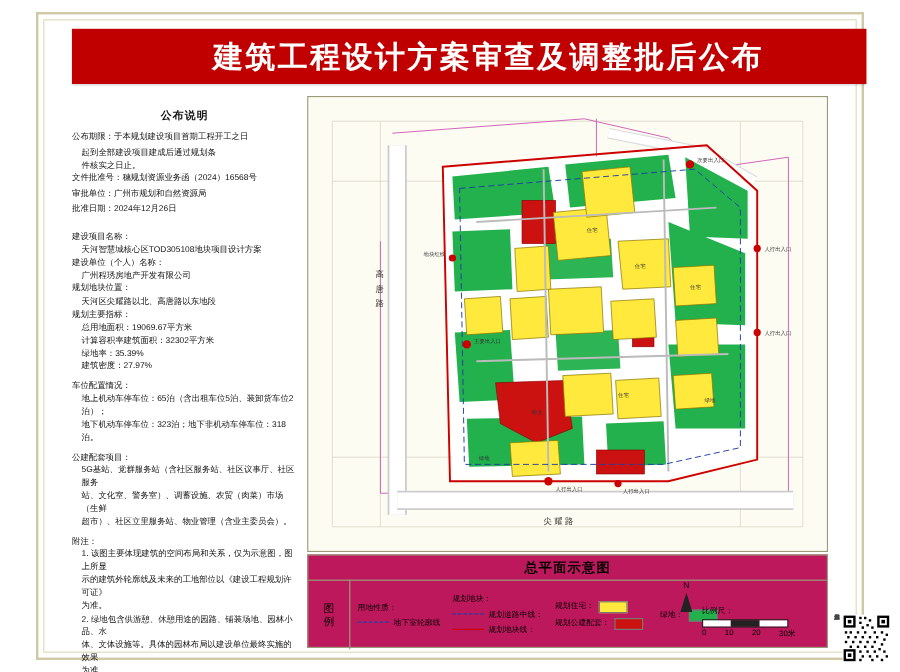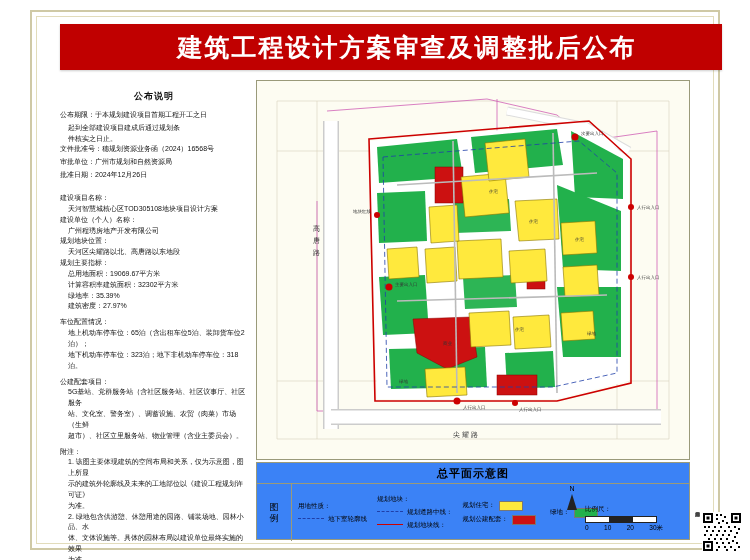--- a/index.html
+++ b/index.html
@@ -112,21 +112,21 @@
   }
   
   .legend-panel {
     position: absolute;
     left: 256px;
     top: 462px;
     width: 434px;
     height: 78px;
     border: 1px solid #9a9a7a;
     box-sizing: border-box;
-    background: #3b82f6;
+    background: #be185d;
   }
   .legend-title {
     text-align: center;
     font-size: 11px;
     font-weight: bold;
     margin-top: 3px;
     letter-spacing: 1px;
   }
   .legend-body {
     position: absolute;

